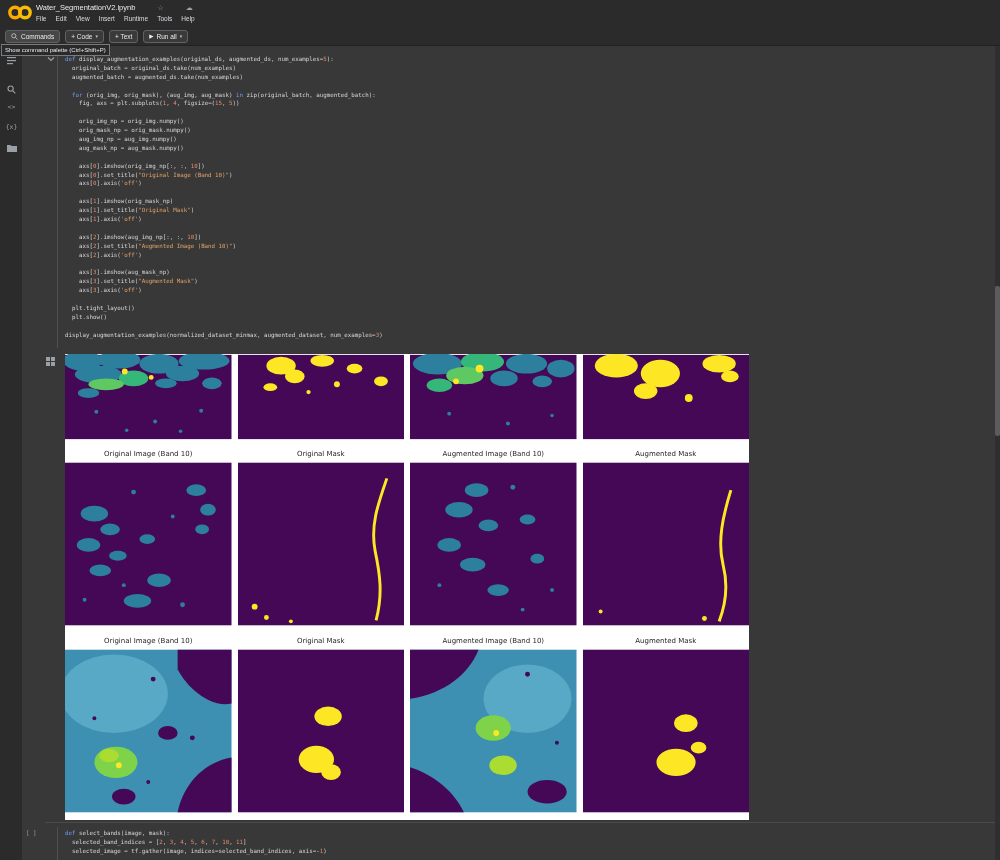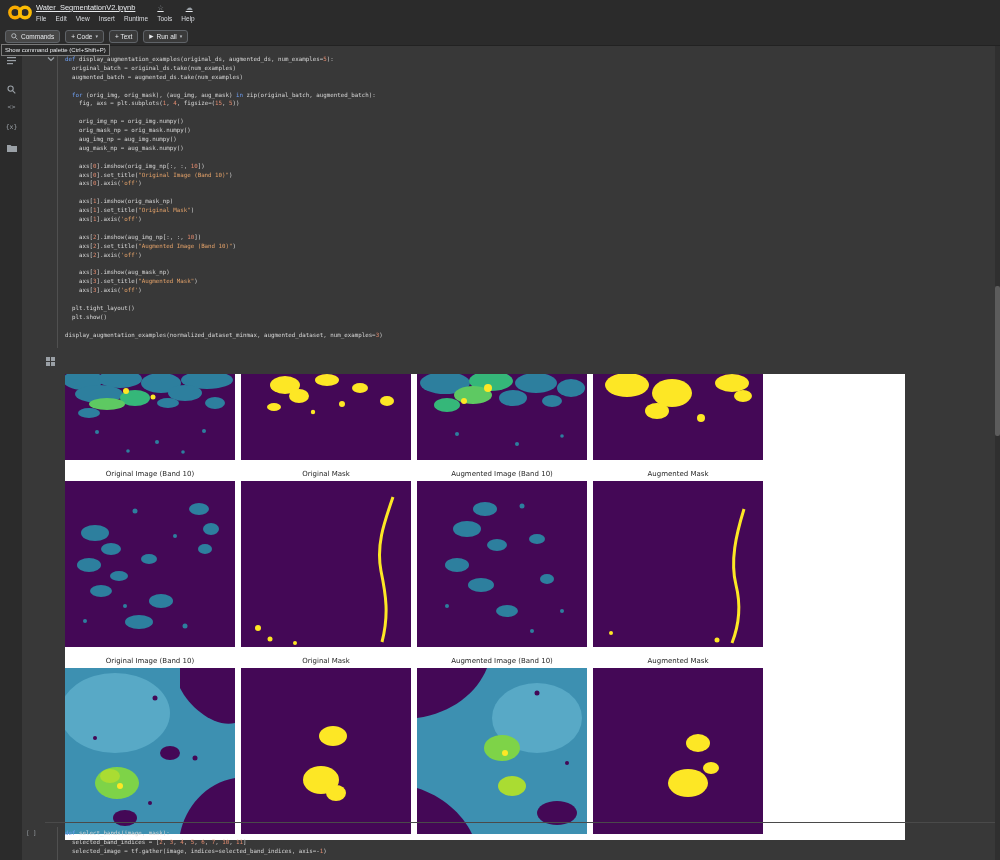--- a/index.html
+++ b/index.html
@@ -1,21 +1,21 @@
 <!DOCTYPE html>
 <html><head>
 <meta charset="utf-8">
 <style>
   * { margin:0; padding:0; box-sizing:border-box; }
   html,body { width:1000px; height:860px; }
   body { position:relative; overflow:hidden; background:#383838; font-family:"Liberation Sans",sans-serif; color:#e8eaed; }
 
   .chrome { position:absolute; left:0; top:0; width:1000px; height:46px; background:#2b2b2b; border-bottom:1px solid #222; z-index:5; }
   .logo { position:absolute; left:7px; top:4px; }
-  .title-row { position:absolute; left:36px; top:3px; display:flex; align-items:center; gap:22px;text-decoration:underline; }
+  .title-row { position:absolute; left:36px; top:3px; display:flex; align-items:center; gap:22px; }
   .nb-title { font-size:7.5px; color:#e8eaed; }
   .title-icon { font-size:7px; color:#9aa0a6; line-height:8px; }
   .menu-row { position:absolute; left:36px; top:15px; display:flex; gap:9px; }
   .menu-item { font-size:6.5px; color:#dadce0; }
   .toolbar { position:absolute; left:0; top:26px; width:1000px; height:20px; display:flex; align-items:center; gap:5px; padding-left:5px; }
   .tb-btn { display:inline-flex; align-items:center; gap:3px; height:13px; padding:0 5px; border:1px solid #5f6368; border-radius:3px; background:#3a3a3a; font-size:6.5px; color:#e8eaed; white-space:nowrap; }
   .tb-btn.hover { background:#474747; }
   .caret { font-size:5px; color:#bdc1c6; }
   .play { font-size:5.5px; color:#e8eaed; }
 
@@ -27,21 +27,21 @@
 
   .cell-line { position:absolute; background:#505050; width:1px; z-index:2; }
   .code { position:absolute; font-family:"DejaVu Sans Mono",monospace; font-size:5.8px; color:#d6d6d6; z-index:2; }
   .cl { height:8.9px; line-height:8.9px; white-space:pre; }
   .tok-kw { color:#6e9ef0; }
   .tok-str { color:#e2a169; }
   .tok-num { color:#e08a6e; }
   .gutter-icon { position:absolute; z-index:2; }
   .prompt { position:absolute; font-family:"DejaVu Sans Mono",monospace; font-size:5.8px; color:#9aa0a6; z-index:2; }
 
-  .output { position:absolute; left:65px; top:374px; width:840px; z-index:2; }
+  .output { position:absolute; left:65px; top:354px; width:684px; z-index:2; }
   .fig { background:#ffffff; }
   .img-row { display:flex; gap:6px; background:#ffffff; }
   .plot { width:170px; display:block; }
   .title-row-fig { display:flex; gap:6px; height:14px; background:#ffffff; }
   .plot-title { width:170px; text-align:center; line-height:15px; font-family:"DejaVu Sans",sans-serif; font-size:7px; color:#262626; }
   .fig-margin { background:#ffffff; }
 
   .hr { position:absolute; background:#4a4a4a; height:1px; z-index:2; }
   .scroll-track { position:absolute; right:0; top:46px; width:5px; height:814px; background:#2f2f2f; z-index:6; }
   .scroll-thumb { position:absolute; right:0; width:5px; background:#5c5c5c; border-radius:2px; }

